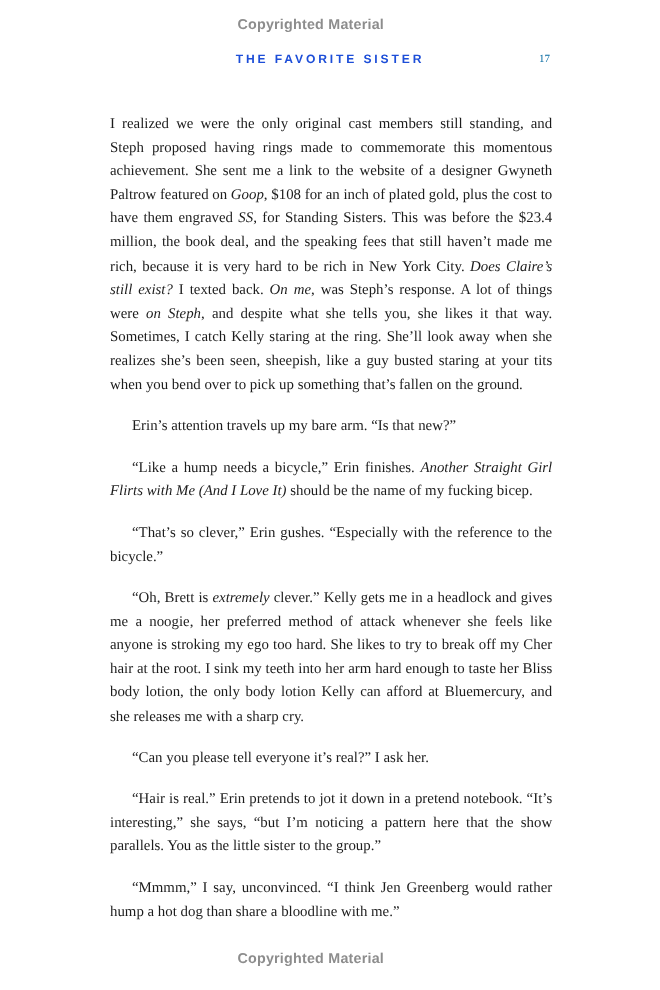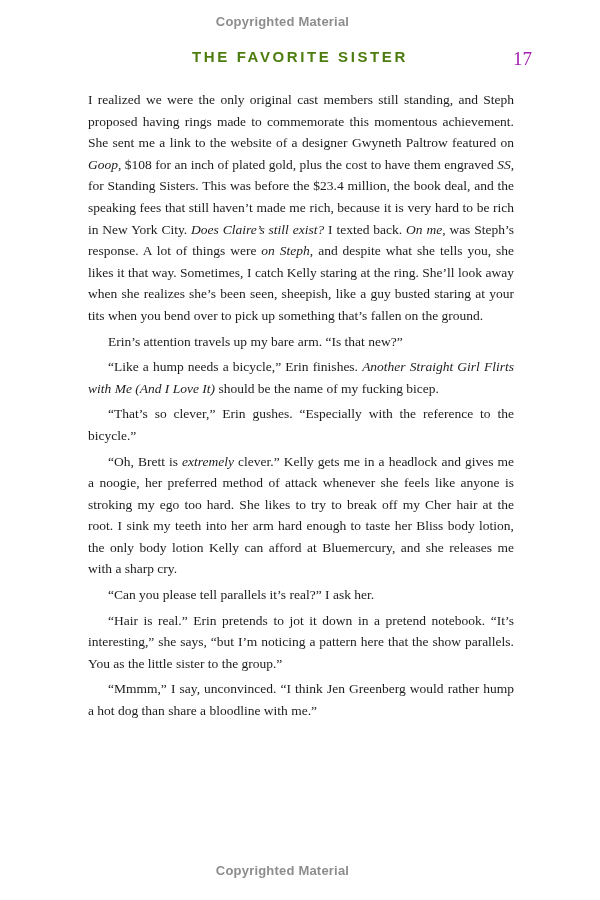--- a/index.html
+++ b/index.html
@@ -35,45 +35,45 @@
     width: 600px;
     height: 20px;
   }
   .page-title {
     position: absolute;
     left: 0;
     width: 600px;
     text-align: center;
     font-family: "Liberation Sans", sans-serif;
     font-weight: 700;
-    font-size: 15px;
+    font-size: 11px;
     letter-spacing: 2.6px;
-    color: #4d7c0f;
+    color: #1d4ed8;
   }
   .page-number {
     position: absolute;
     top: 0;
-    right: 68px;
+    right: 100px;
     font-family: "Liberation Serif", serif;
-    font-size: 19px;
-    color: #a21caf;
+    font-size: 10px;
+    color: #0369a1;
   }
   .body-text {
     position: absolute;
     top: 85px;
     left: 84px;
     width: 434px;
     font-family: "Liberation Serif", serif;
     font-size: 13.5px;
     line-height: 21.6px;
     color: #1c1c1c;
     text-align: justify;
   }
   .body-text p.para {
-    margin: 4px;
+    margin: 16px;
     padding: 0;
   }
   .body-text p.para.indent {
     text-indent: 20px;
   }
   .body-text i {
     font-style: italic;
   }
 </style>
 </head>
@@ -87,20 +87,20 @@
     <div class="page-title">THE FAVORITE SISTER</div>
     <div class="page-number">17</div>
   </div>
 
   <div class="body-text">
       <p class="para"><span>I realized we were the only original cast members still standing, and Steph proposed having rings made to commemorate this momentous achievement. She sent me a link to the website of a designer Gwyneth Paltrow featured on </span><i>Goop</i><span>, $108 for an inch of plated gold, plus the cost to have them engraved </span><i>SS</i><span>, for Standing Sisters. This was before the $23.4 million, the book deal, and the speaking fees that still haven’t made me rich, because it is very hard to be rich in New York City. </span><i>Does Claire’s still exist?</i><span> I texted back. </span><i>On me</i><span>, was Steph’s response. A lot of things were </span><i>on Steph</i><span>, and despite what she tells you, she likes it that way. Sometimes, I catch Kelly staring at the ring. She’ll look away when she realizes she’s been seen, sheepish, like a guy busted staring at your tits when you bend over to pick up something that’s fallen on the ground.</span></p>
       <p class="para indent"><span>Erin’s attention travels up my bare arm. “Is that new?”</span></p>
       <p class="para indent"><span>“Like a hump needs a bicycle,” Erin finishes. </span><i>Another Straight Girl Flirts with Me (And I Love It)</i><span> should be the name of my fucking bicep.</span></p>
       <p class="para indent"><span>“That’s so clever,” Erin gushes. “Especially with the reference to the bicycle.”</span></p>
       <p class="para indent"><span>“Oh, Brett is </span><i>extremely</i><span> clever.” Kelly gets me in a headlock and gives me a noogie, her preferred method of attack whenever she feels like anyone is stroking my ego too hard. She likes to try to break off my Cher hair at the root. I sink my teeth into her arm hard enough to taste her Bliss body lotion, the only body lotion Kelly can afford at Bluemercury, and she releases me with a sharp cry.</span></p>
-      <p class="para indent"><span>“Can you please tell parallels it’s real?” I ask her.</span></p>
+      <p class="para indent"><span>“Can you please tell everyone it’s real?” I ask her.</span></p>
       <p class="para indent"><span>“Hair is real.” Erin pretends to jot it down in a pretend notebook. “It’s interesting,” she says, “but I’m noticing a pattern here that the show parallels. You as the little sister to the group.”</span></p>
       <p class="para indent"><span>“Mmmm,” I say, unconvinced. “I think Jen Greenberg would rather hump a hot dog than share a bloodline with me.”</span></p>
     </div>
 
   <div class="copyright-banner banner-bottom">Copyrighted Material</div>
 
 </div>
 
 </body></html>

